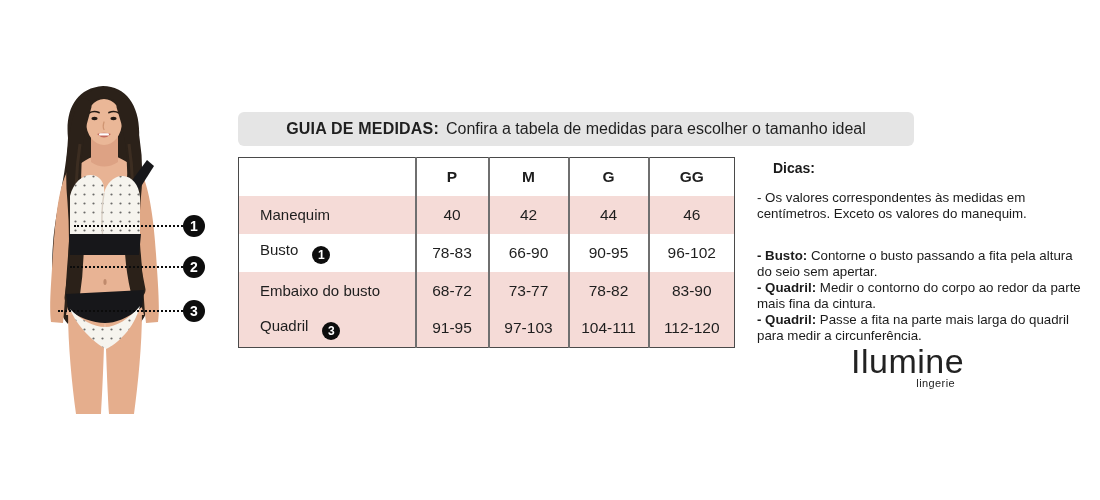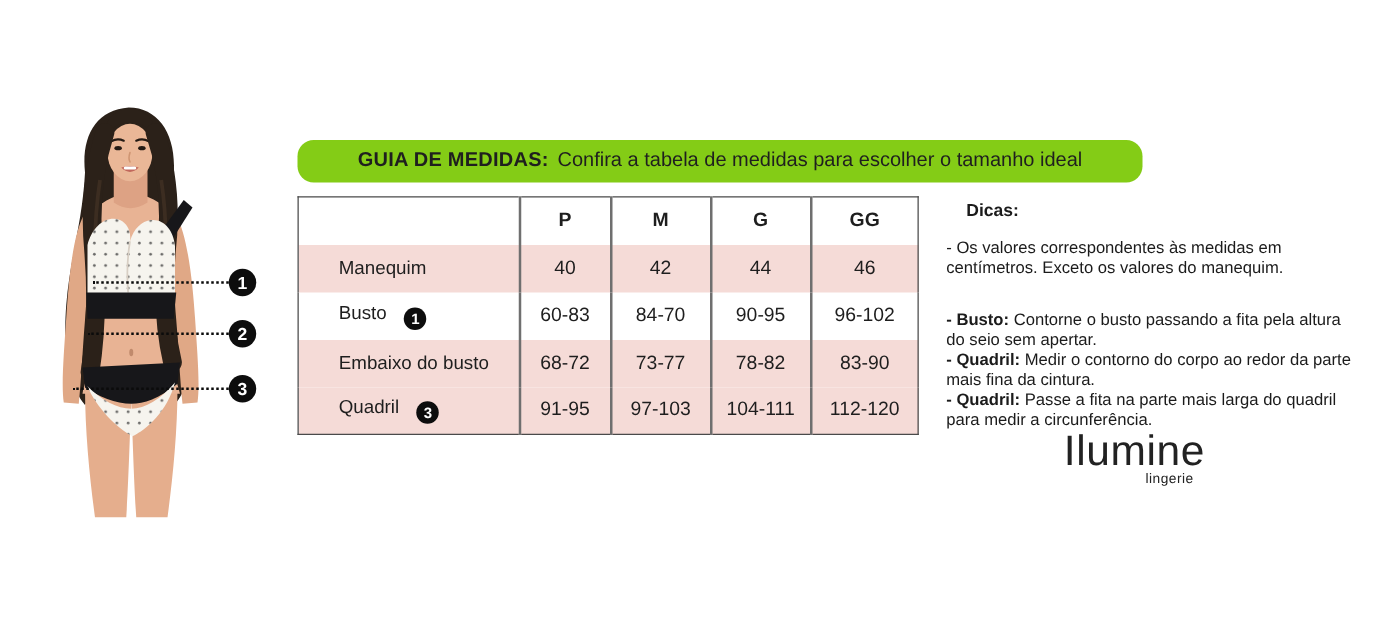--- a/index.html
+++ b/index.html
@@ -2,30 +2,30 @@
 <html><head>
 <meta charset="utf-8">
 <style>
   * { margin:0; padding:0; box-sizing:border-box; }
   html,body { background:#fff; }
   body { font-family:"Liberation Sans","DejaVu Sans",sans-serif; color:#1e1e1e; }
   .canvas { position:relative; width:1100px; height:500px; background:#fff; overflow:hidden; }
 
   
   .banner { position:absolute; left:238px; top:112px; width:676px; height:34px;
-    background:#84cc16; border-radius:13px; display:flex; align-items:center; justify-content:center;
+    background:#e5e5e5; border-radius:6px; display:flex; align-items:center; justify-content:center;
     font-size:16px; color:#1f1f1f; white-space:nowrap; }
   .banner .b { font-weight:bold; margin-right:7px; letter-spacing:.2px; }
 
   
   .size-table { position:absolute; left:238px; top:157px; border-collapse:collapse;
     border:1.5px solid #4a4a4a; table-layout:fixed; }
   .size-table td { height:38px; font-size:15.5px; text-align:center; vertical-align:middle; }
   .size-table td + td { border-left:2px solid #6f6f6f; }
-  .size-table .lbl { text-align:left; padding-left:32px; font-size:15px; }
+  .size-table .lbl { text-align:left; padding-left:21px; font-size:15px; }
   .size-table .szh { font-weight:bold; font-size:15.5px; }
   .r-pink td { background:#f5dbd7; }
   .num-badge { display:inline-flex; width:18px; height:18px; border-radius:50%;
     background:#0d0d0d; color:#fff; font-size:12px; font-weight:bold;
     align-items:center; justify-content:center; margin-left:14px; vertical-align:-4px; }
 
   
   .mline { position:absolute; height:0; border-top:2px dotted #0b0b0b; }
   .marker { position:absolute; width:22px; height:22px; border-radius:50%;
     background:#0d0d0d; color:#fff; font-size:14px; font-weight:bold;
@@ -134,22 +134,22 @@
       </tr>
       <tr class="r-pink">
         <td class="lbl"><span>Manequim</span></td>
         <td>40</td>
         <td>42</td>
         <td>44</td>
         <td>46</td>
       </tr>
       <tr>
         <td class="lbl"><span>Busto</span><span class="num-badge">1</span></td>
-        <td>60-83</td>
-        <td>84-70</td>
+        <td>78-83</td>
+        <td>66-90</td>
         <td>90-95</td>
         <td>96-102</td>
       </tr>
       <tr class="r-pink">
         <td class="lbl"><span>Embaixo do busto</span></td>
         <td>68-72</td>
         <td>73-77</td>
         <td>78-82</td>
         <td>83-90</td>
       </tr>

